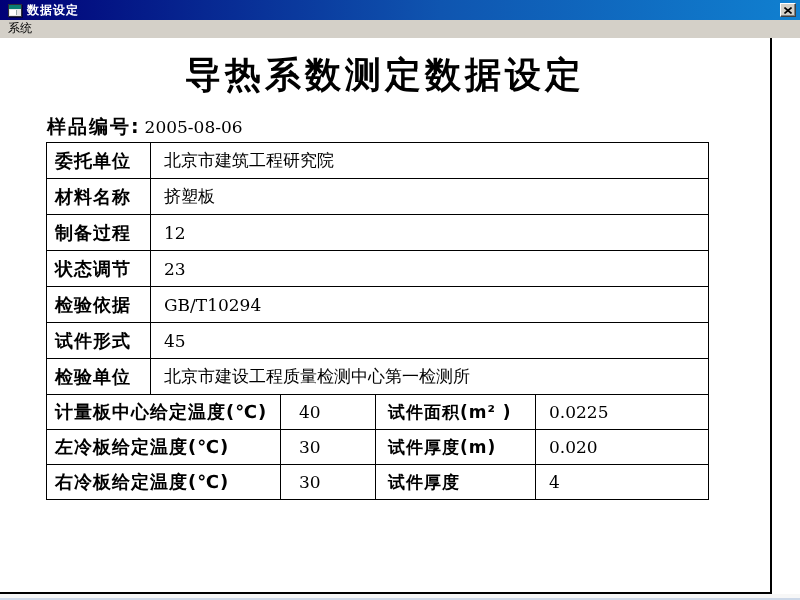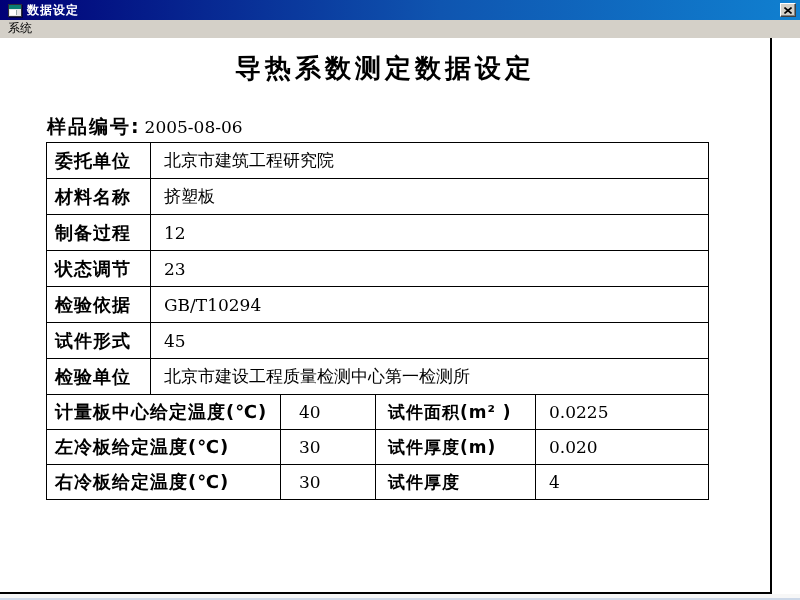--- a/index.html
+++ b/index.html
@@ -41,21 +41,21 @@
   
   .client { position:absolute; left:0; top:38px; width:800px; height:562px; background:#ffffff; }
 
   .frame-vline { position:absolute; left:770px; top:0; width:2px; height:556px; background:#000; }
   .frame-hline { position:absolute; left:0; top:554px; width:772px; height:2px; background:#000; }
   .bottom-strip { position:absolute; left:0; top:556px; width:800px; height:6px; background:#f7f7f7; border-bottom:2px solid #cdd8e8; }
 
   .page-title {
     position:absolute; left:0; top:13px; width:770px;
     text-align:center; font-family:"DejaVu Serif","Liberation Serif",serif;
-    font-size:26px; font-weight:bold; color:#000; letter-spacing:4px;
+    font-size:36px; font-weight:bold; color:#000; letter-spacing:4px;
   }
 
   .sample-row { position:absolute; left:47px; top:76px; display:flex; align-items:baseline; }
   .sample-label { font-size:19px; font-weight:bold; font-family:"DejaVu Sans",sans-serif; letter-spacing:2px; }
   .sample-value { font-size:17px; font-family:"DejaVu Serif","Liberation Serif",serif; margin-left:4px; }
 
   
   table.data-table {
     position:absolute; left:46px; top:104px;
     border-collapse:collapse; table-layout:fixed; width:662px;

